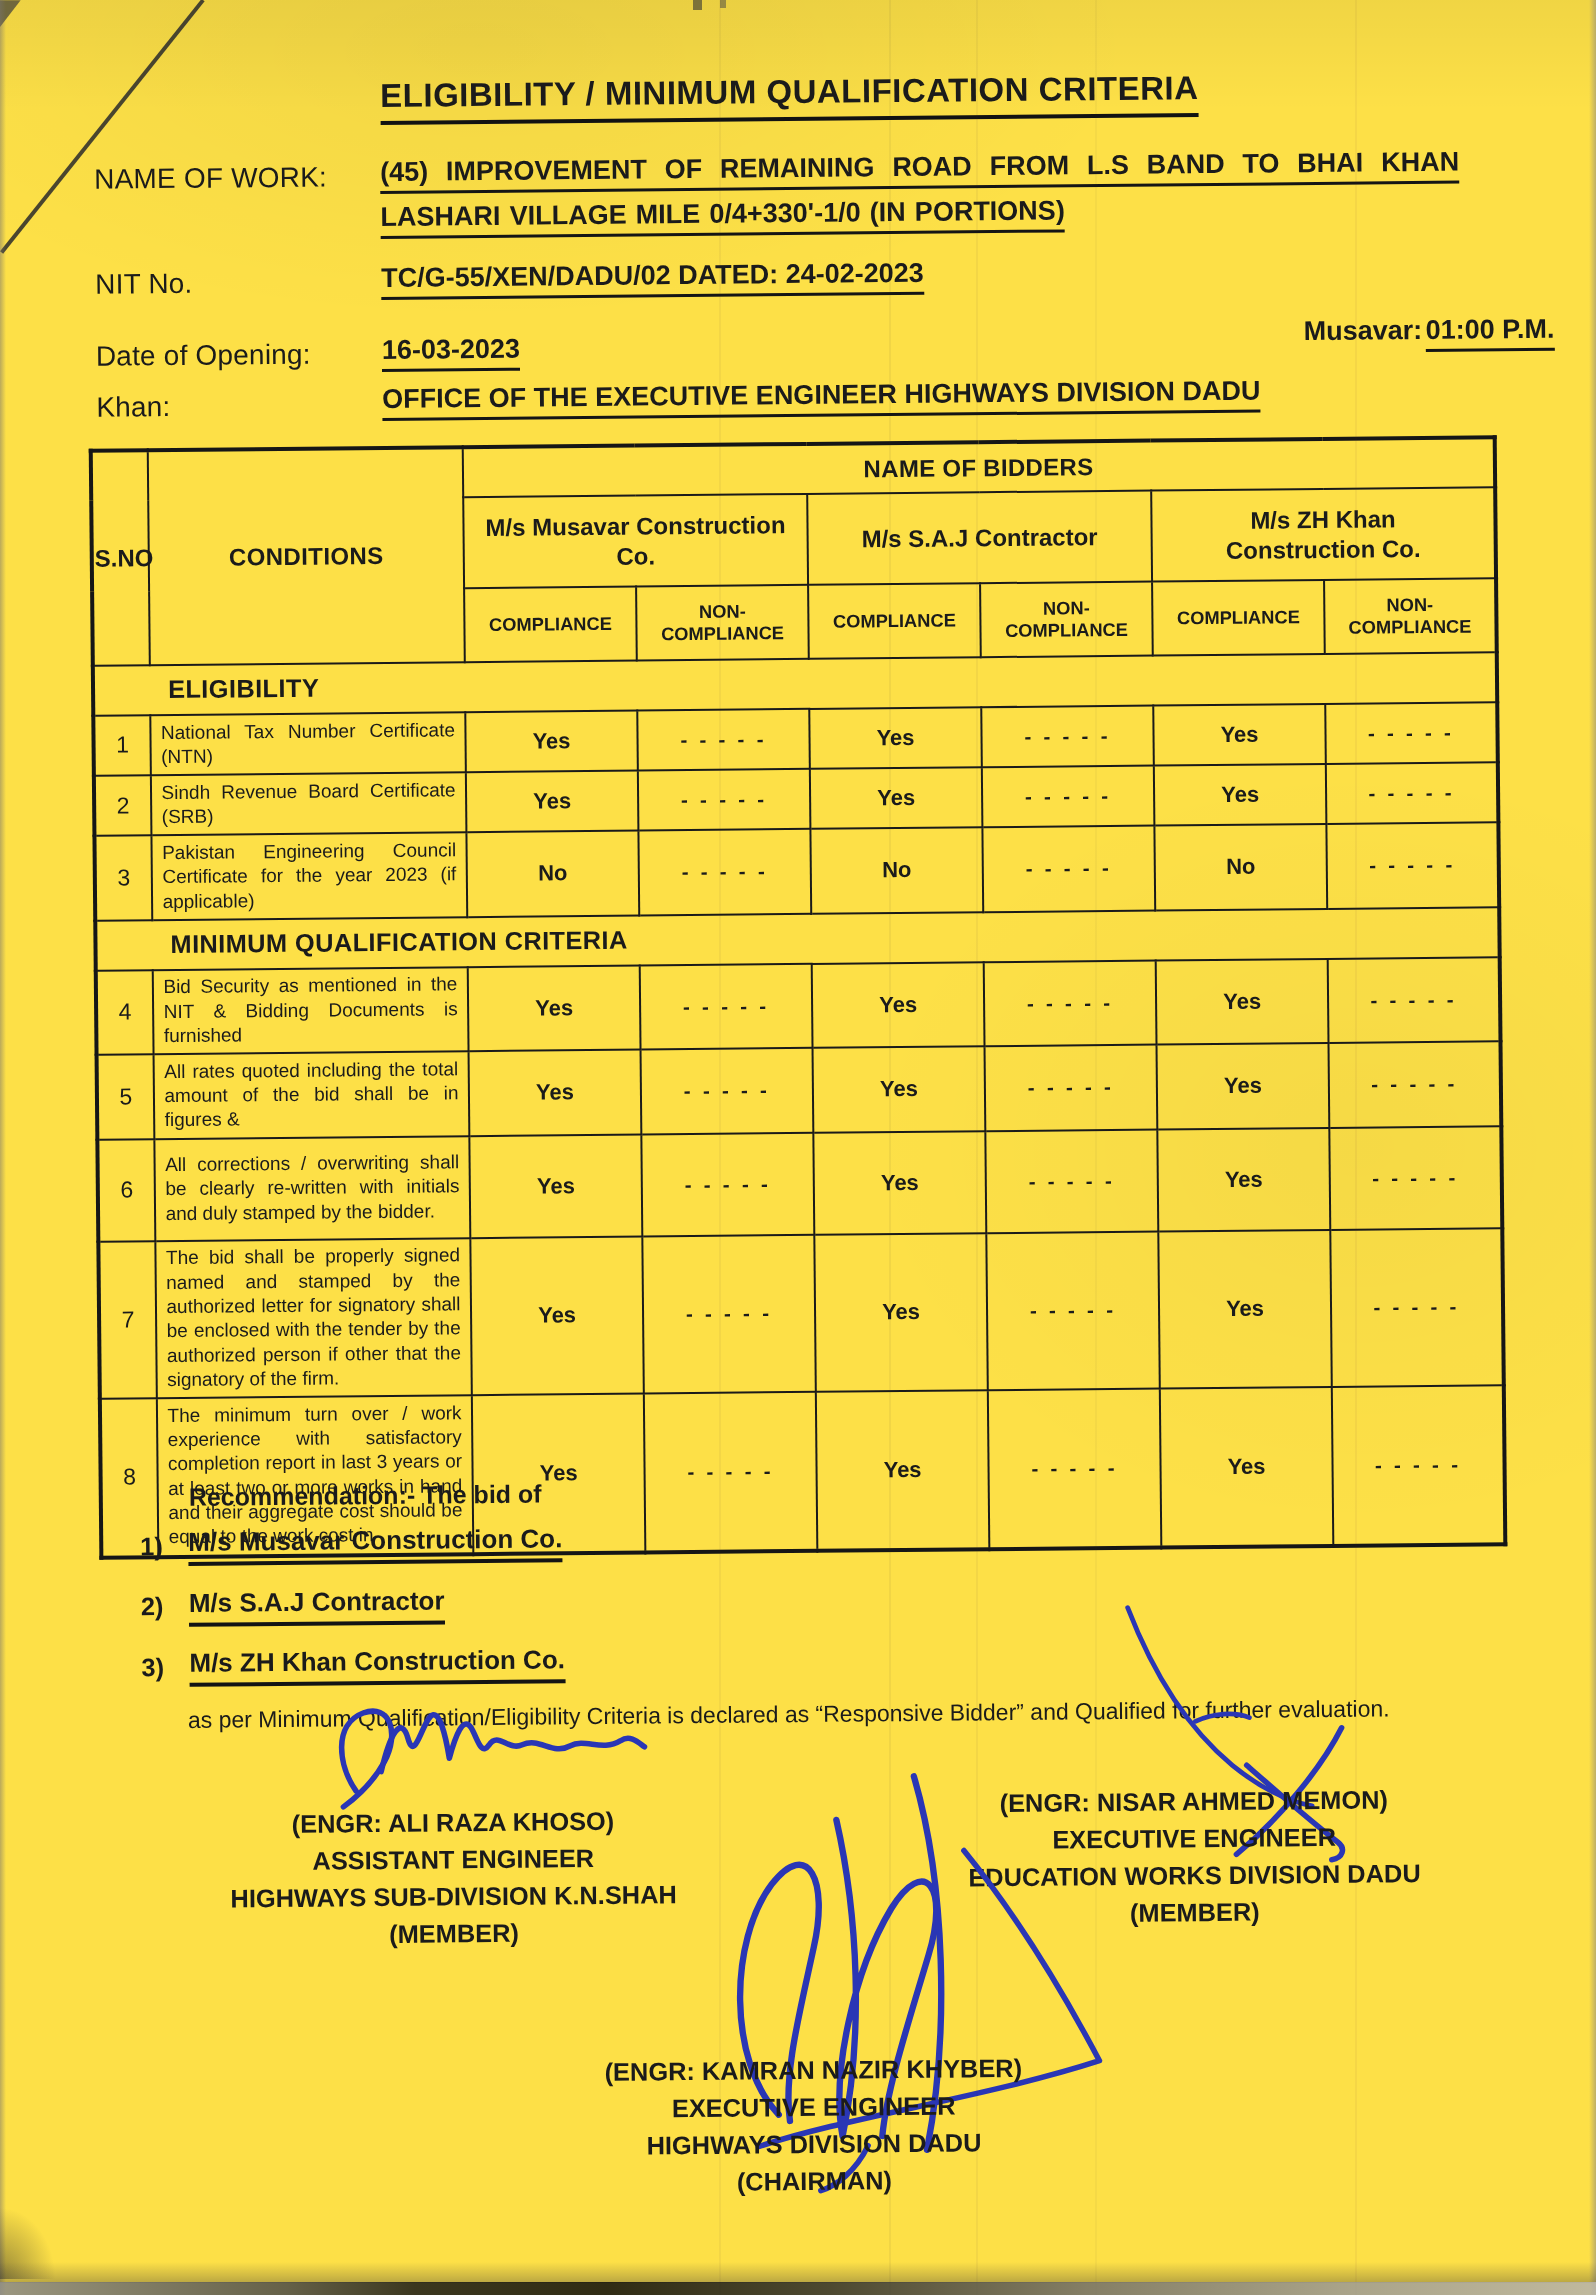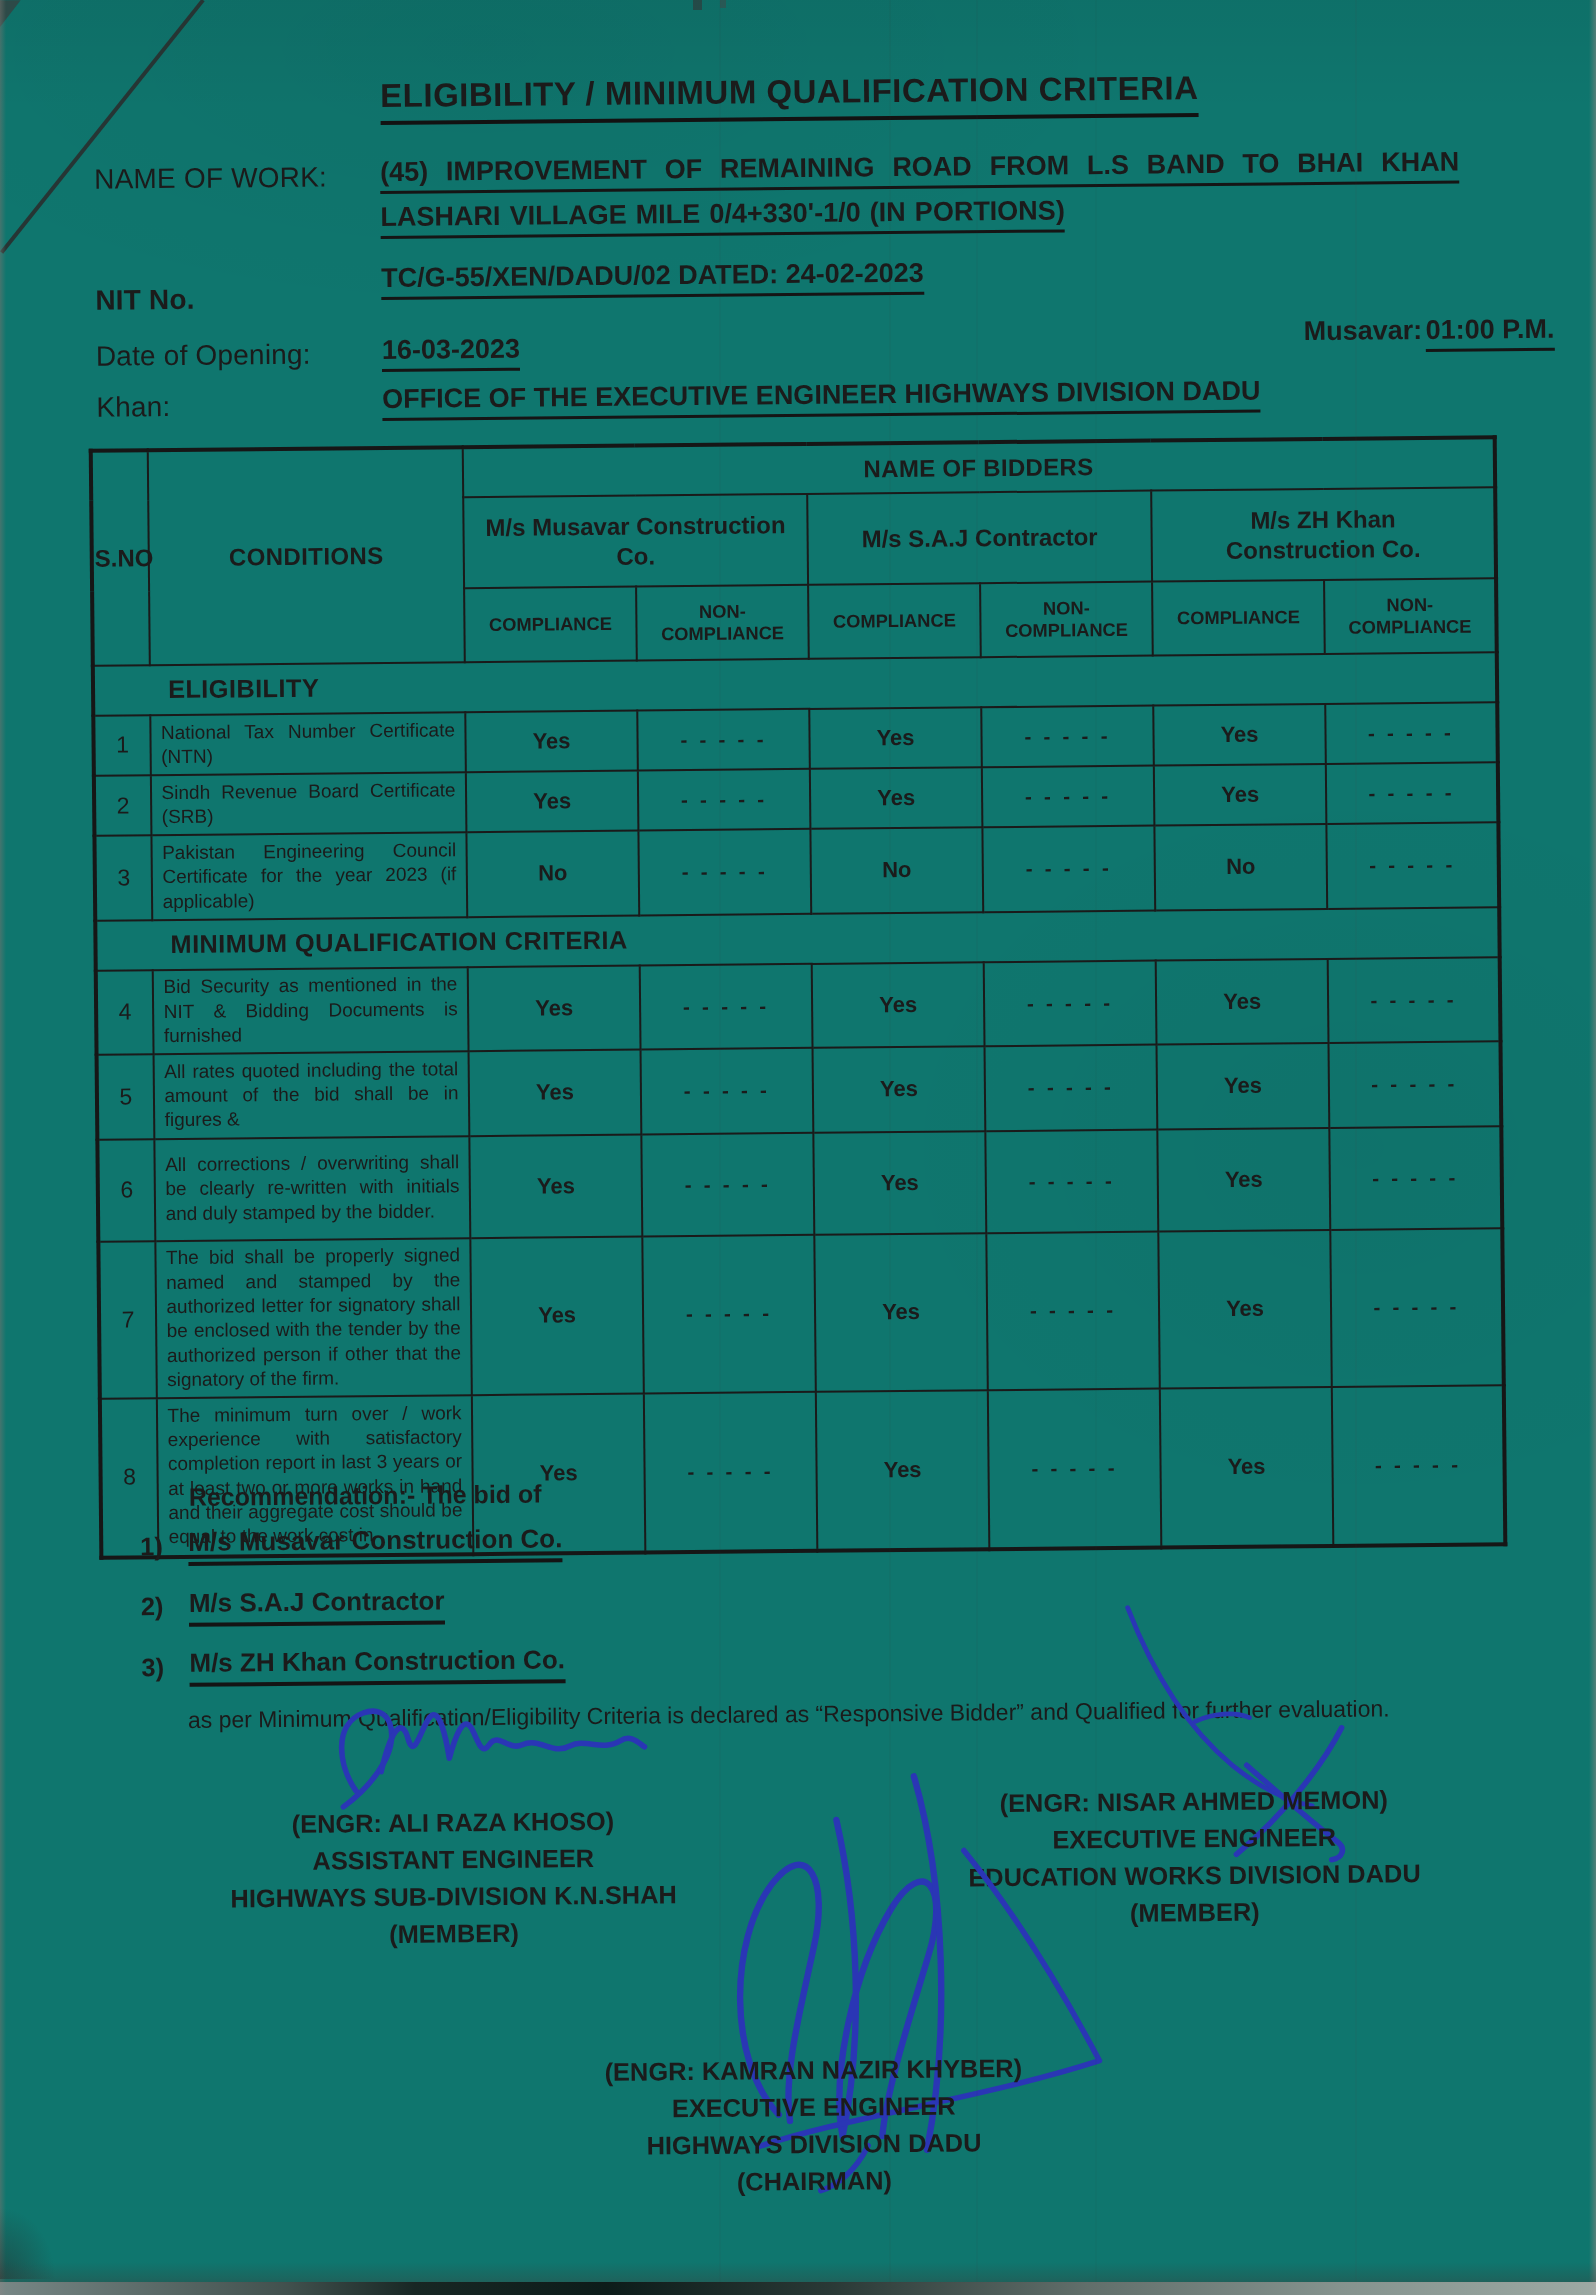--- a/index.html
+++ b/index.html
@@ -1,18 +1,18 @@
 <!DOCTYPE html>
 <html style="font-size:12.7px"><head>
 <meta charset="utf-8">
 <style>
   html,body { margin:0; padding:0; background:#333; }
   .page {
     position:relative; width:1596px; height:2295px;
-    background:#0f766e; overflow:hidden;
+    background:#fde047; overflow:hidden;
     font-family:"Liberation Sans", sans-serif; color:#1b1b1b;
   }
   .page::before{ 
     content:""; position:absolute; inset:0; pointer-events:none;
     background:
       radial-gradient(954px 397px at 30% 2%, rgba(0,0,0,0.045), transparent 70%),
       radial-gradient(715px 556px at 85% 50%, rgba(0,0,0,0.03), transparent 70%),
       linear-gradient(to bottom, rgba(0,0,0,0.05), transparent 111px);
   }
   .sheet { position:absolute; inset:0; transform:rotate(-0.55deg); transform-origin:798px 994px; }
@@ -79,21 +79,21 @@
     <div class="title-wrap">
       <span>ELIGIBILITY / MINIMUM QUALIFICATION CRITERIA</span>
     </div>
 
     <div class="abs lbl" style="left:102px; top:157px;">NAME OF WORK:</div>
     <div class="abs" style="left:388px; top:153px; width:1176px;">
       <span class="work-line">(45) IMPROVEMENT OF REMAINING ROAD FROM L.S BAND TO BHAI KHAN</span><br>
       <span class="work-line" style="word-spacing:1.6px;">LASHARI VILLAGE MILE 0/4+330'-1/0 (IN PORTIONS)</span>
     </div>
 
-    <div class="abs lbl" style="left:102px; top:278px;font-weight:bold;">NIT No.</div>
+    <div class="abs lbl" style="left:102px; top:262px;">NIT No.</div>
     <div class="abs val" style="left:388px; top:259px;"><span class="u">TC/G-55/XEN/DADU/02 DATED: 24-02-2023</span></div>
 
     <div class="abs lbl" style="left:102px; top:334px;">Date of Opening:</div>
     <div class="abs val" style="left:388px; top:331px;"><span class="u">16-03-2023</span></div>
 
     <div class="abs" style="left:1310px; top:321px; white-space:nowrap;">
       <span class="val">Musavar:</span>
       <span class="val u">01:00 P.M.</span>
     </div>
 

